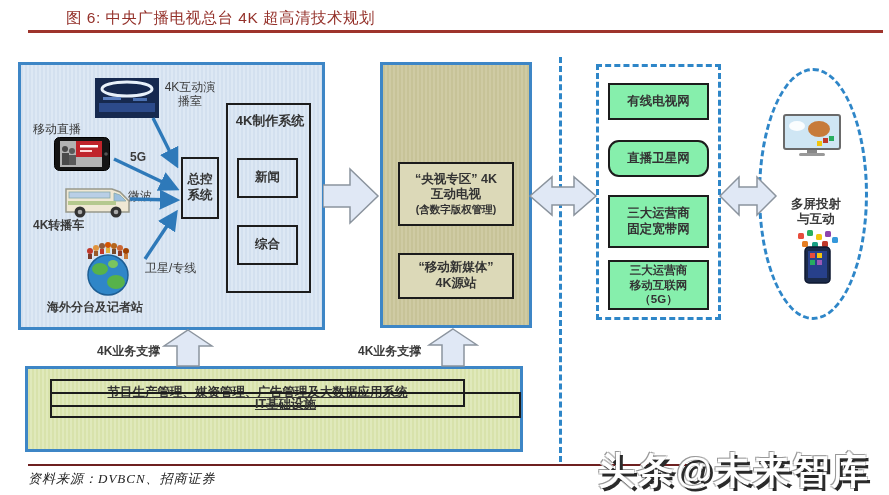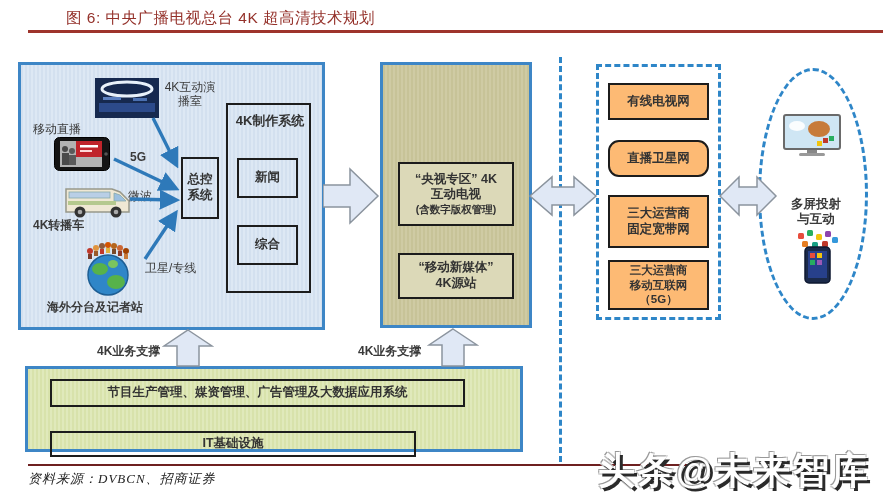--- a/index.html
+++ b/index.html
@@ -29,22 +29,22 @@
     border:3px dashed #2e86c8; border-radius:50%; }
   .panel-green { left:25px; top:366px; width:498px; height:86px;
     background:repeating-linear-gradient(90deg,#d8e2ab 0px,#d8e2ab 2px,#e0e9bb 2px,#e0e9bb 4px);
     border:3px solid #3d86c6; }
   .v-divider { left:559px; top:57px; width:0px; height:405px; border-left:3px dashed #2e86c8; }
 
   
   .ibox { border:2.5px solid #1c1c1c; display:flex; align-items:center; justify-content:center;
     text-align:center; color:#333; font-weight:600; font-size:12.5px; line-height:1.25; white-space:pre-line; }
   .ibox-olive { background:#dcd9b8; }
-  .ibox-white { background:#fdba74; }
-  .ibox-green { background:transparent; }
+  .ibox-white { background:#86efac; }
+  .ibox-green { background:transparent;text-decoration:underline; }
   .ibox-clear { background:transparent; }
 
   .prod-outer { left:226px; top:103px; width:85px; height:190px; border:2.5px solid #1c1c1c; }
   .prod-label { left:226px; top:112px; width:88px; font-size:13px; font-weight:600; color:#333; text-align:center; }
 
   .small-note { font-size:10.5px; font-weight:600; }
 
   
   .foot-rule { left:28px; top:464px; width:672px; height:2px; background:#6e2020; }
   .source { left:28px; top:470px; font-family:"Liberation Serif","DejaVu Serif",serif; font-style:italic;
@@ -206,21 +206,21 @@
       <rect x="14" y="21" width="19" height="27" fill="#27408b"></rect>
       <rect x="16" y="23" width="5" height="5" fill="#e74c3c"></rect>
       <rect x="23" y="23" width="5" height="5" fill="#f1c40f"></rect>
       <rect x="16" y="30" width="5" height="5" fill="#27ae60"></rect>
       <rect x="23" y="30" width="5" height="5" fill="#9b59b6"></rect>
     </svg>
   </div>
 
   <div class="abs panel-green"></div>
   <div class="abs ibox ibox-green" style="left:50px; top:379px; width:415px; height:28px;">节目生产管理、媒资管理、广告管理及大数据应用系统</div>
-  <div class="abs ibox ibox-green" style="left:50px; top:431px; width:366px; height:26px;">IT基础设施</div>
+  <div class="abs ibox ibox-green" style="left:50px; top:392px; width:471px; height:26px;">IT基础设施</div>
 
   <div class="abs" style="left:323px; top:164px;">
     <svg width="57" height="64" viewBox="0 0 57 64">
       <polygon points="0,21 27,21 27,5 55,32 27,59 27,43 0,43" fill="#e0e8f5" stroke="#8b949e" stroke-width="1.5"></polygon>
     </svg>
   </div>
 
   <div class="abs" style="left:528px; top:170px;">
     <svg width="70" height="52" viewBox="0 0 70 52">
       <polygon points="2,26 24,7 24,17 46,17 46,7 68,26 46,45 46,35 24,35 24,45" fill="#e0e8f5" stroke="#8b949e" stroke-width="1.5"></polygon>

